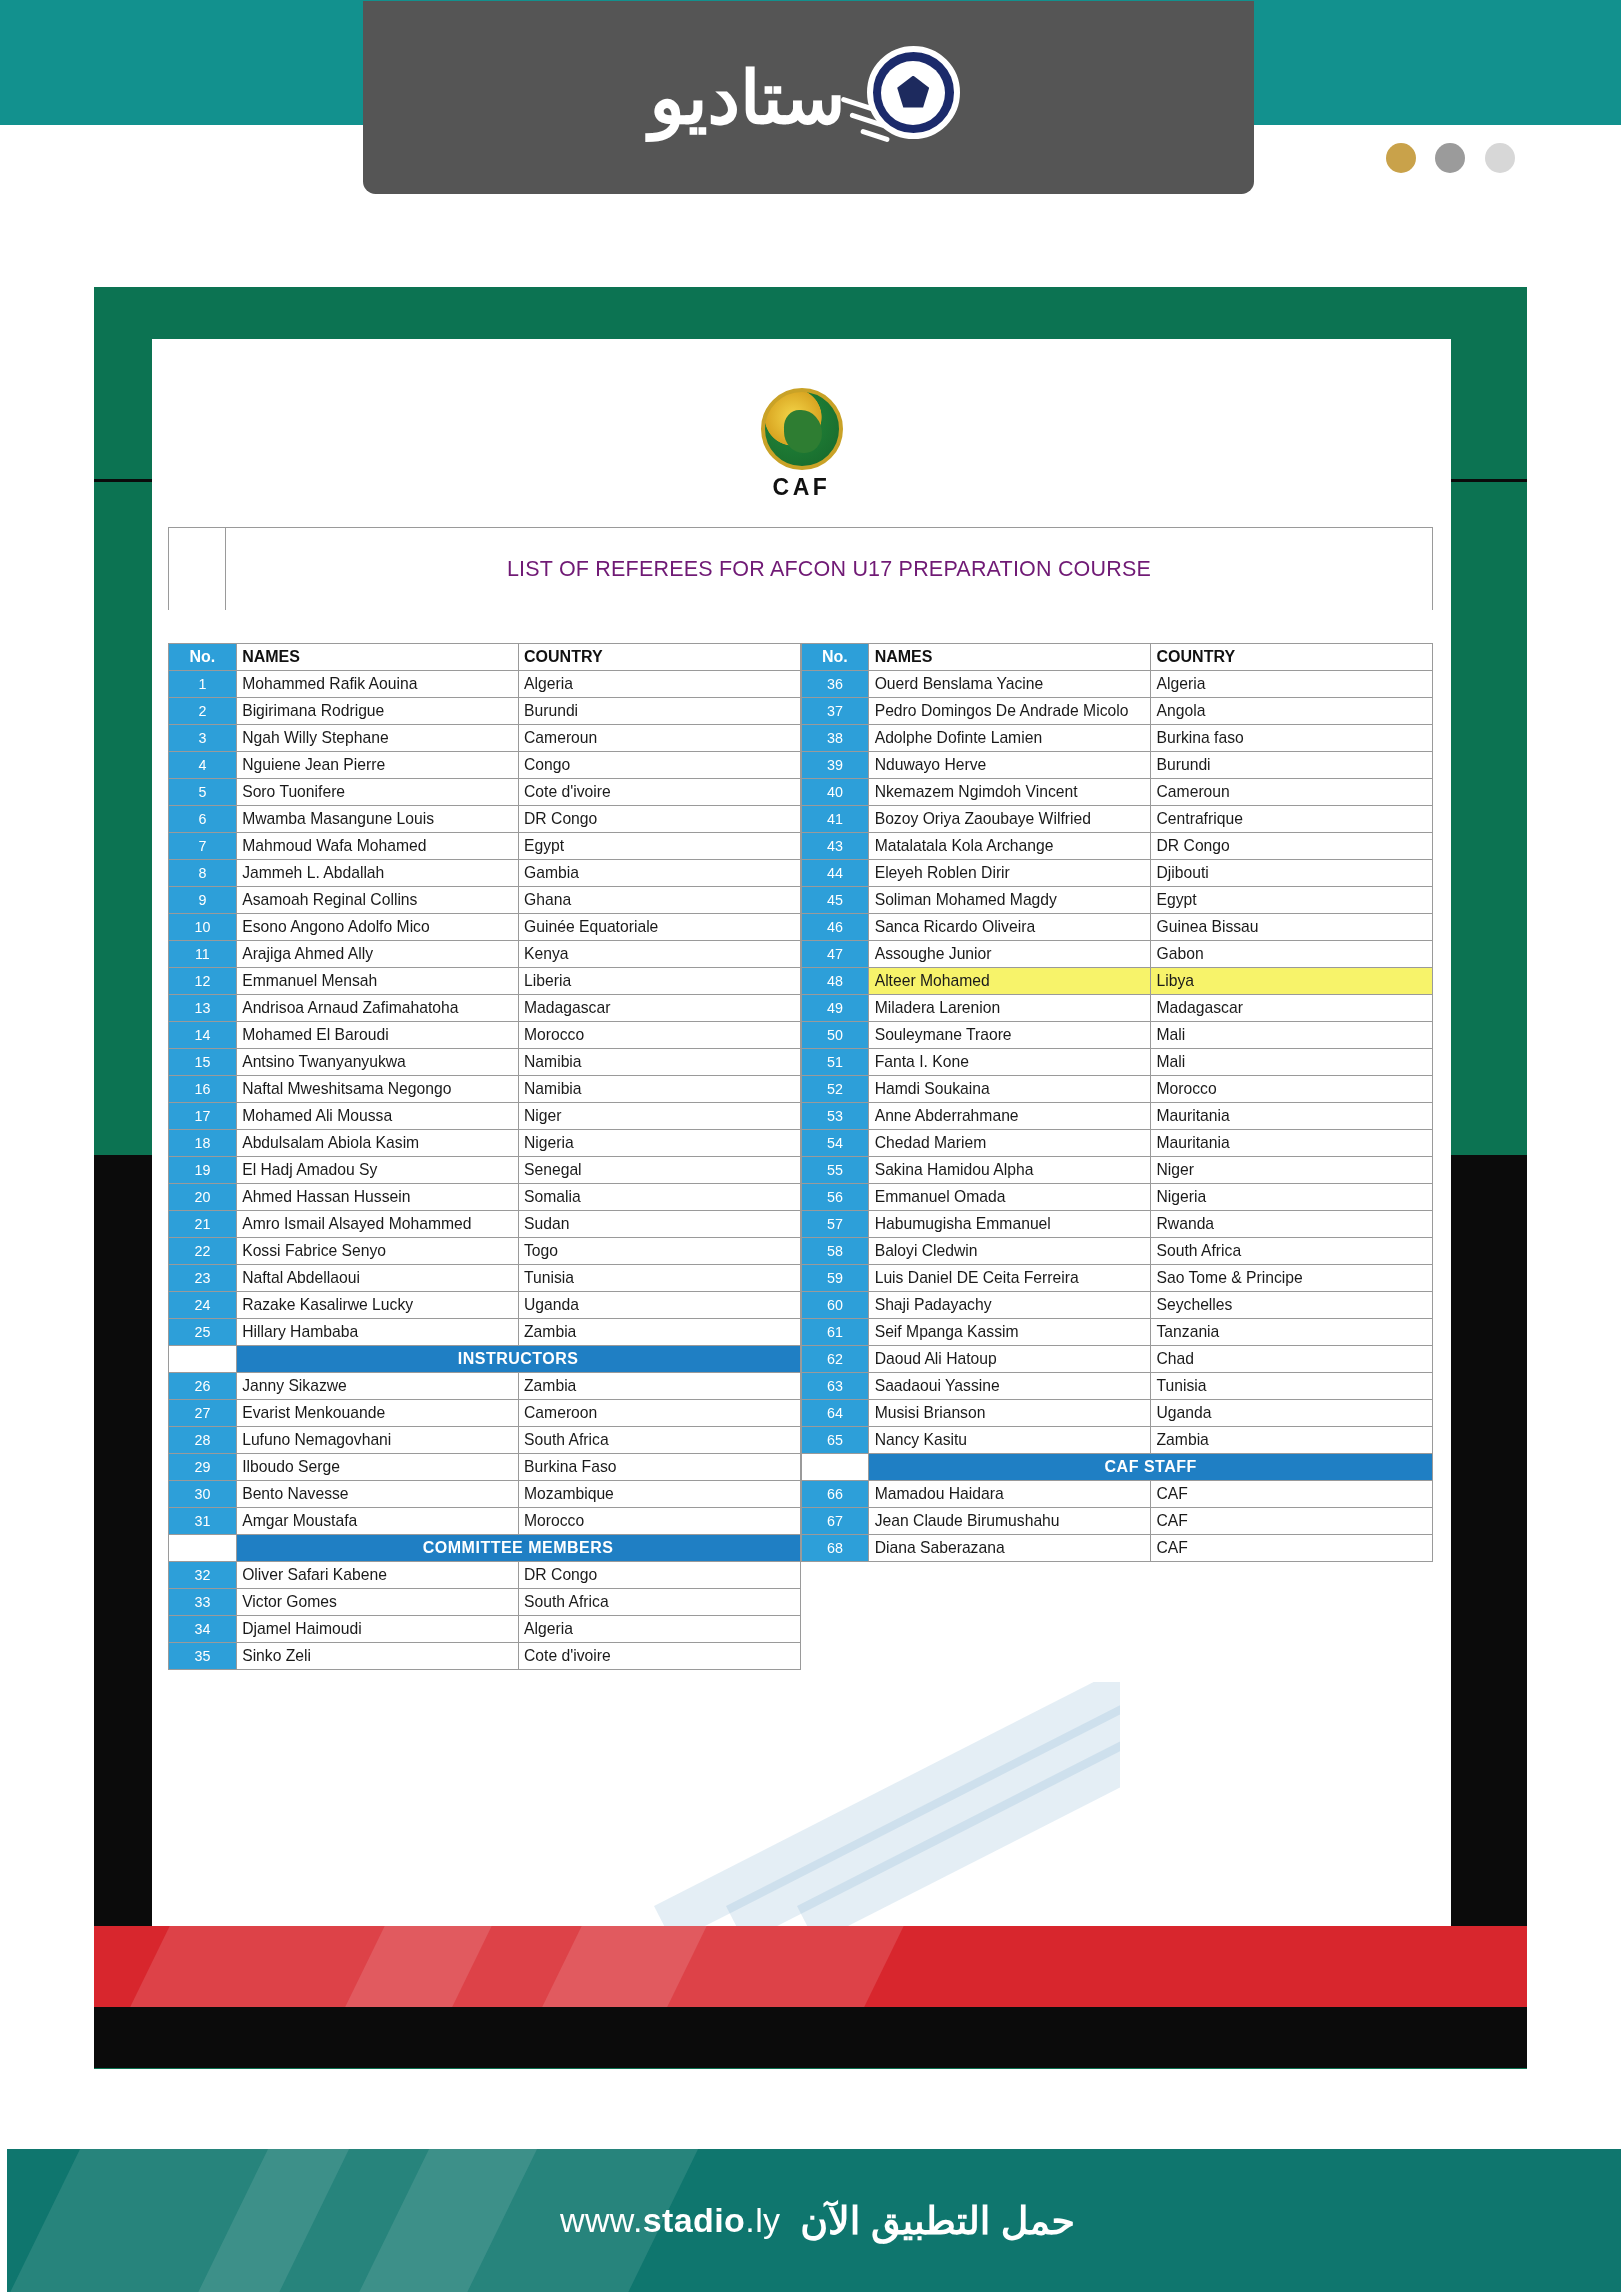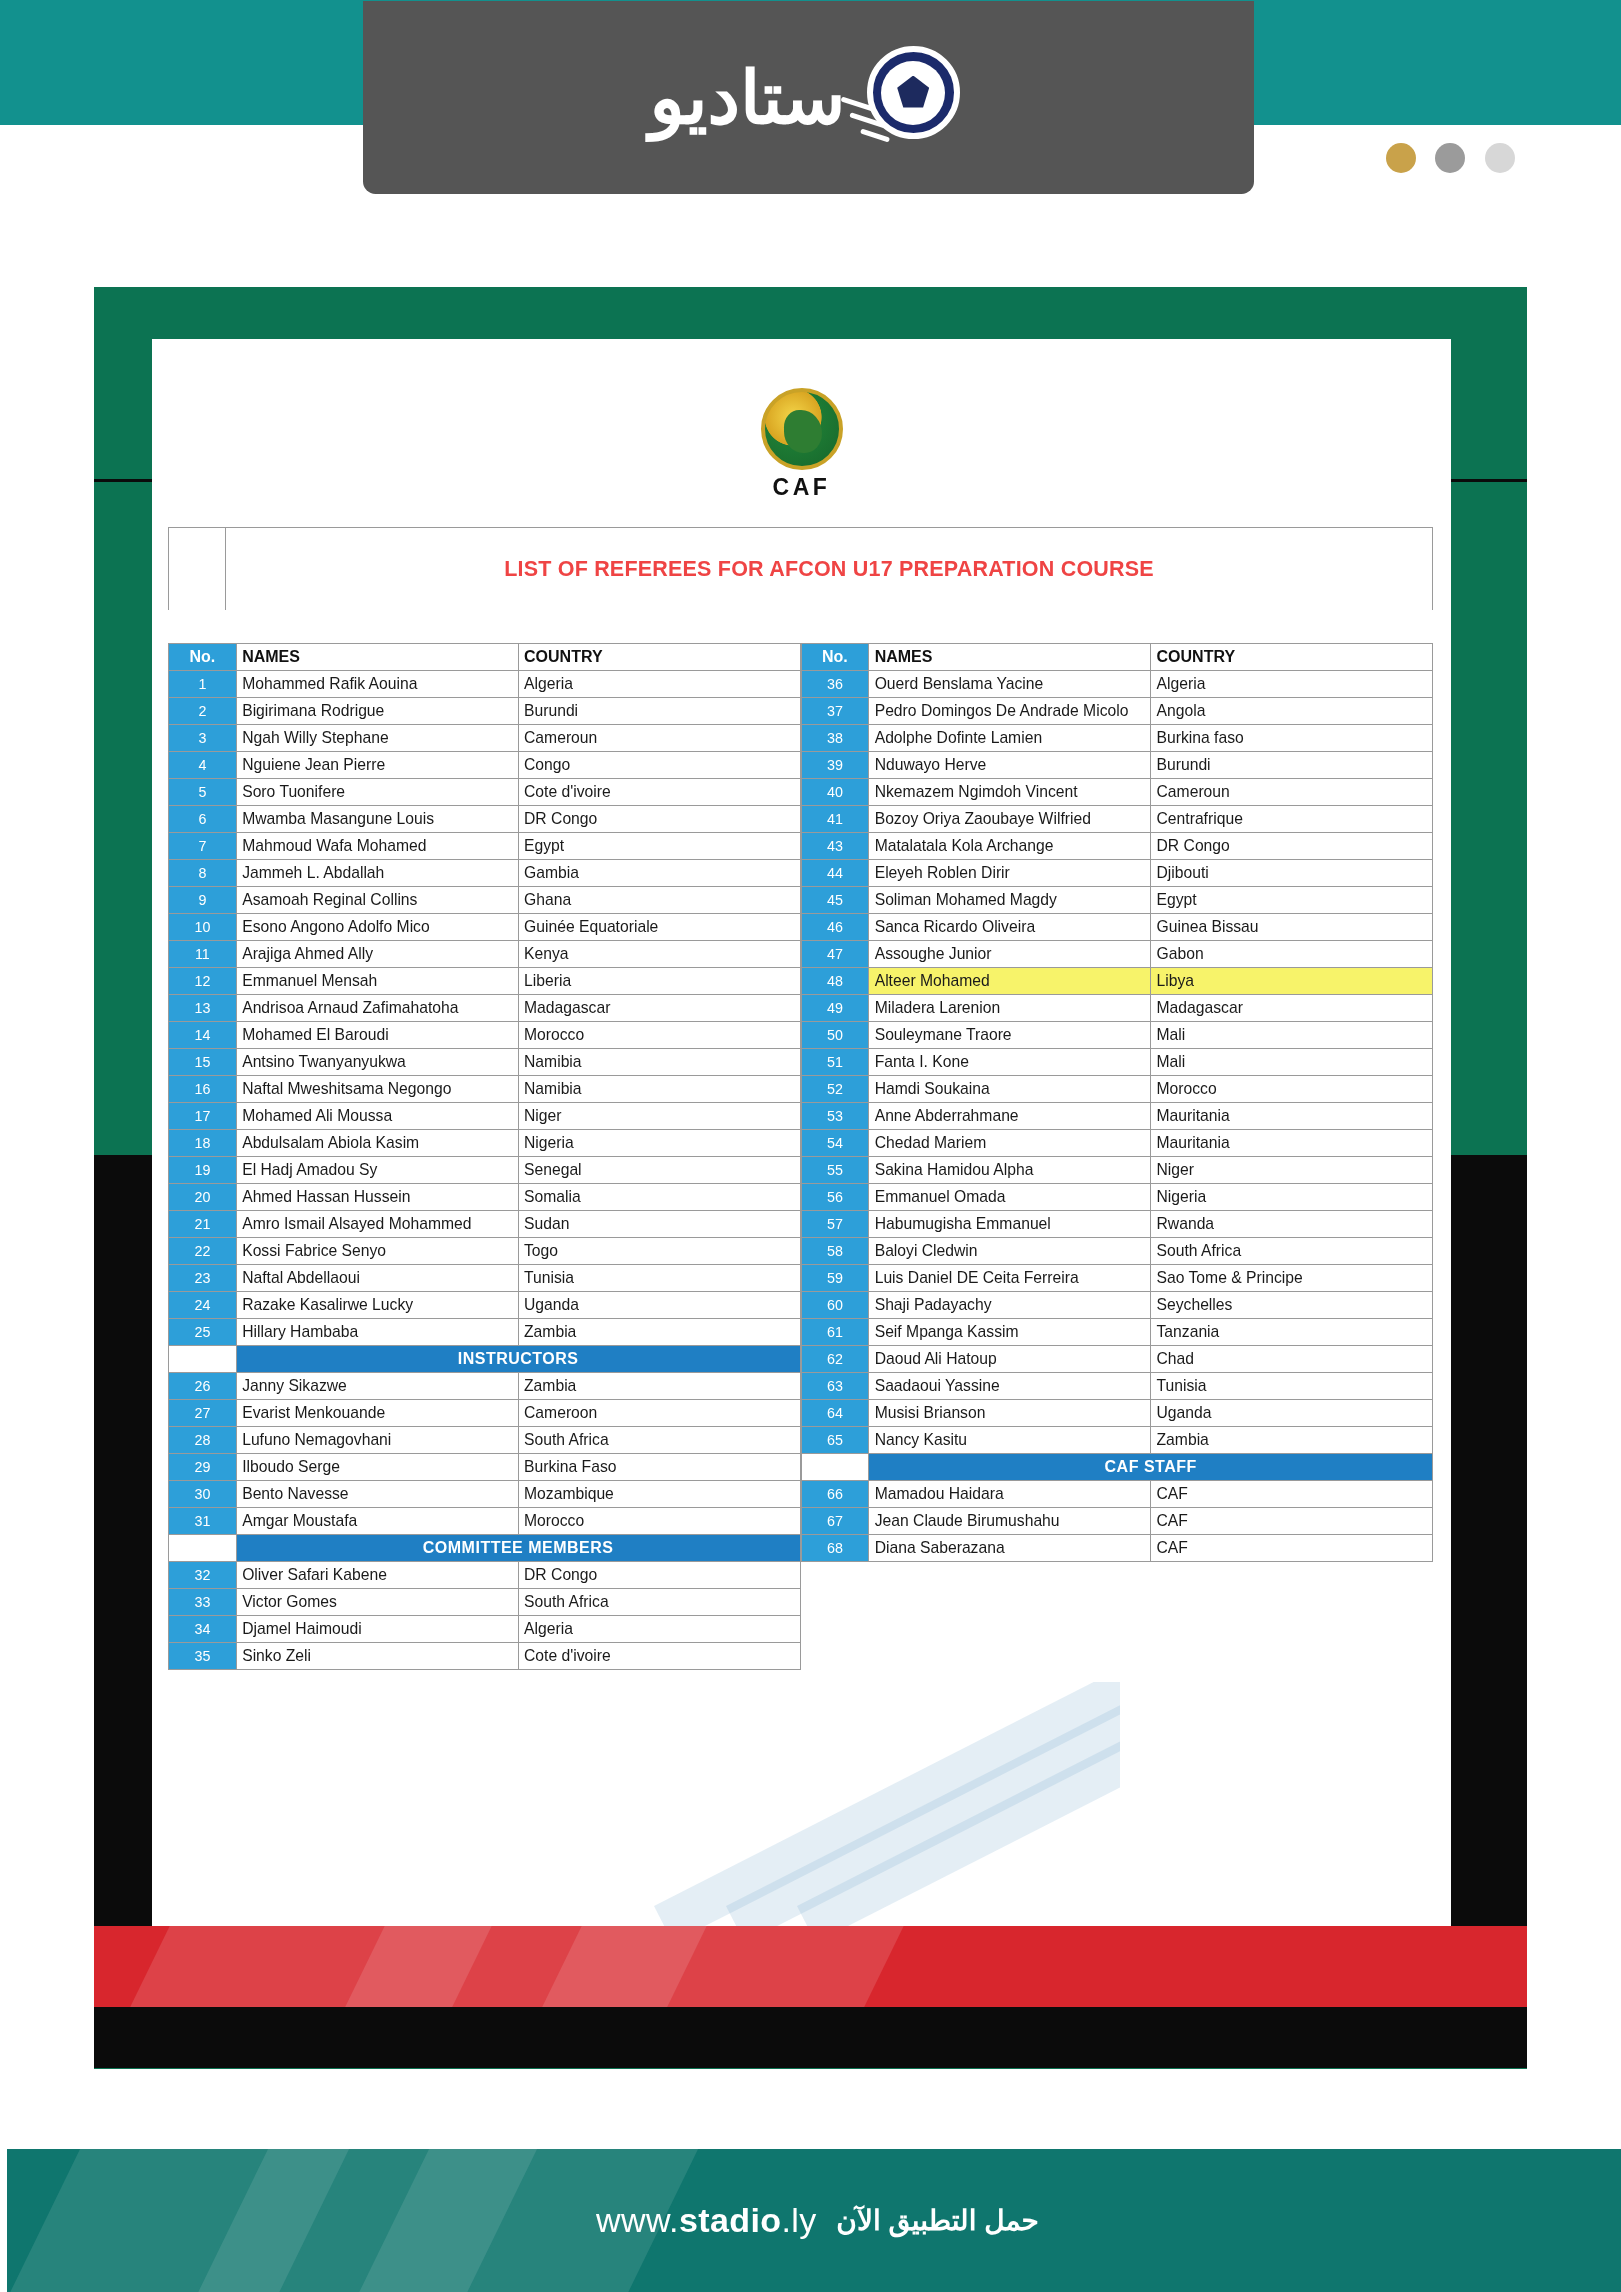--- a/index.html
+++ b/index.html
@@ -205,22 +205,22 @@
   .title-cell-empty {
     width: 56px;
     border-right: 0.9px solid #9a9a9a;
   }
   .title-cell {
     flex: 1;
     display: flex;
     align-items: center;
     justify-content: center;
     font-size: 21.5px;
-    font-weight: bold;
-    color: #ef4444;
+    font-weight: normal;
+    color: #701a75;
     letter-spacing: 0.2px;
   }
 
   table.reftable {
     border-collapse: collapse;
     width: 100%;
     table-layout: fixed;
     font-size: 15.7px;
     color: #1a1a1a;
   }
@@ -304,21 +304,21 @@
     position: absolute;
     left: 0; top: 0;
     width: 1621px; height: 143px;
     display: flex;
     align-items: center;
     justify-content: center;
     gap: 19.7px;
   }
   .footer-ar {
     color: #ffffff;
-    font-size: 28px;
+    font-size: 38px;
     font-weight: bold;
     direction: rtl;
   }
   .footer-url {
     color: #ffffff;
     font-size: 34px;
     letter-spacing: 0.4px;
   }
   .footer-url b { font-weight: bold; }
 </style>

